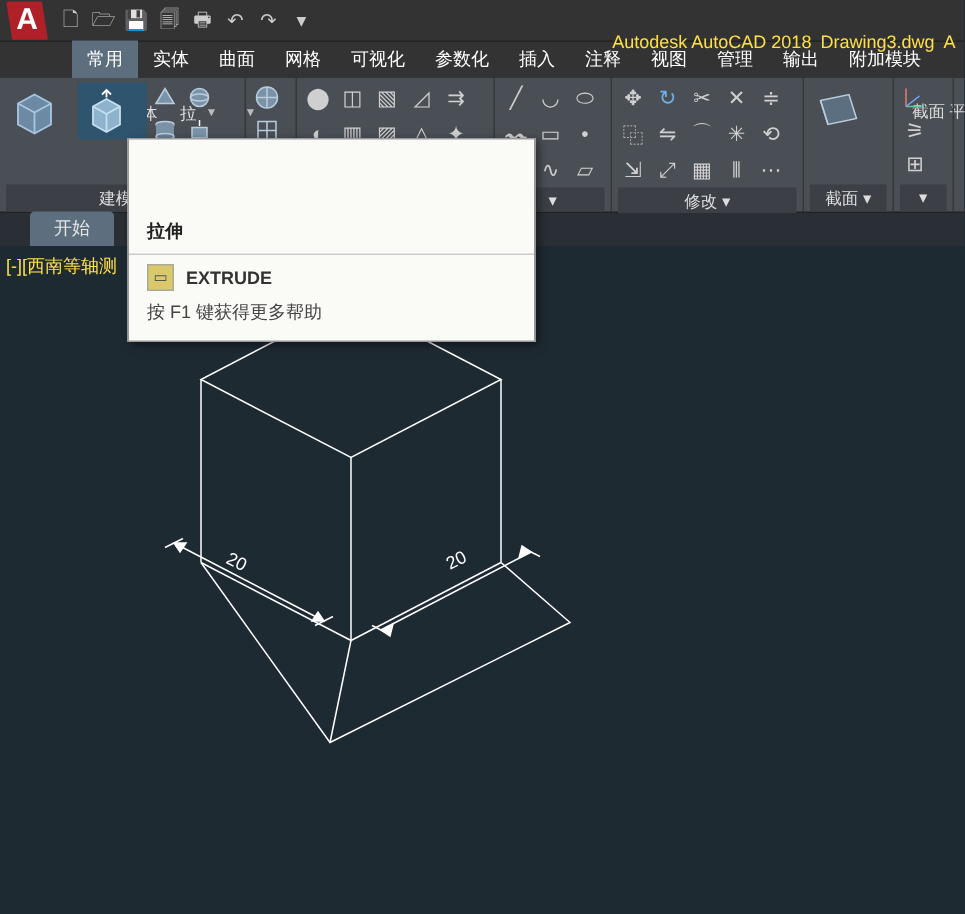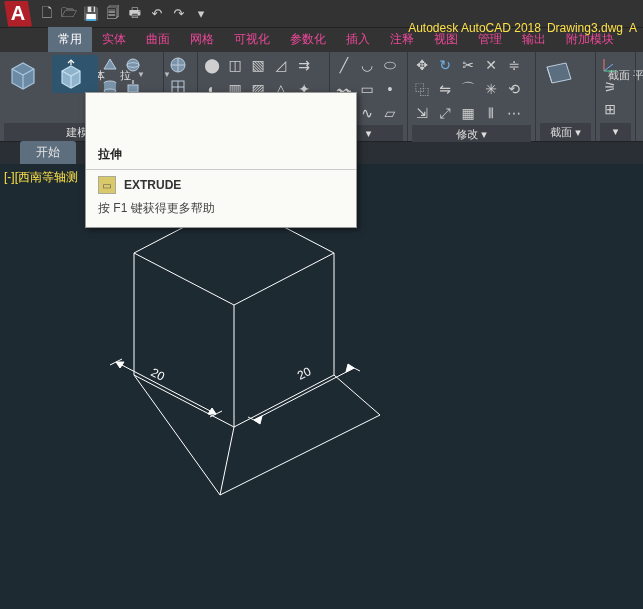--- a/index.html
+++ b/index.html
@@ -47,21 +47,21 @@
   
   .ribbon-tabs {
     height: 24px;
     background: #333;
     display: flex;
     align-items: flex-end;
     padding-left: 48px;
   }
   .ribbon-tab {
     padding: 4px 10px 4px 10px;
-    color: #ec4899;
+    color: #ffffff;
     font-size: 12px;
     position: relative;
   }
   .ribbon-tab.active {
     background: #5d6e7e;
     color: #fff;
   }
   
   .ribbon {
     height: 90px;

